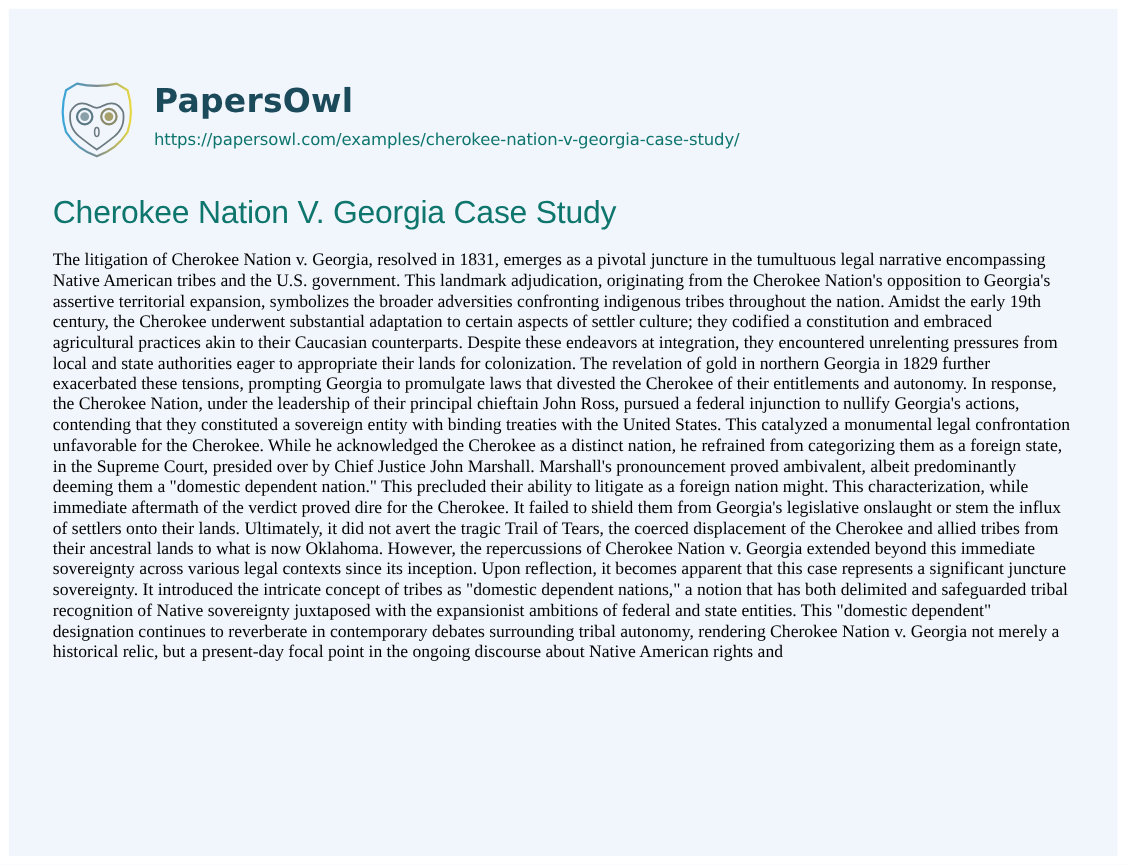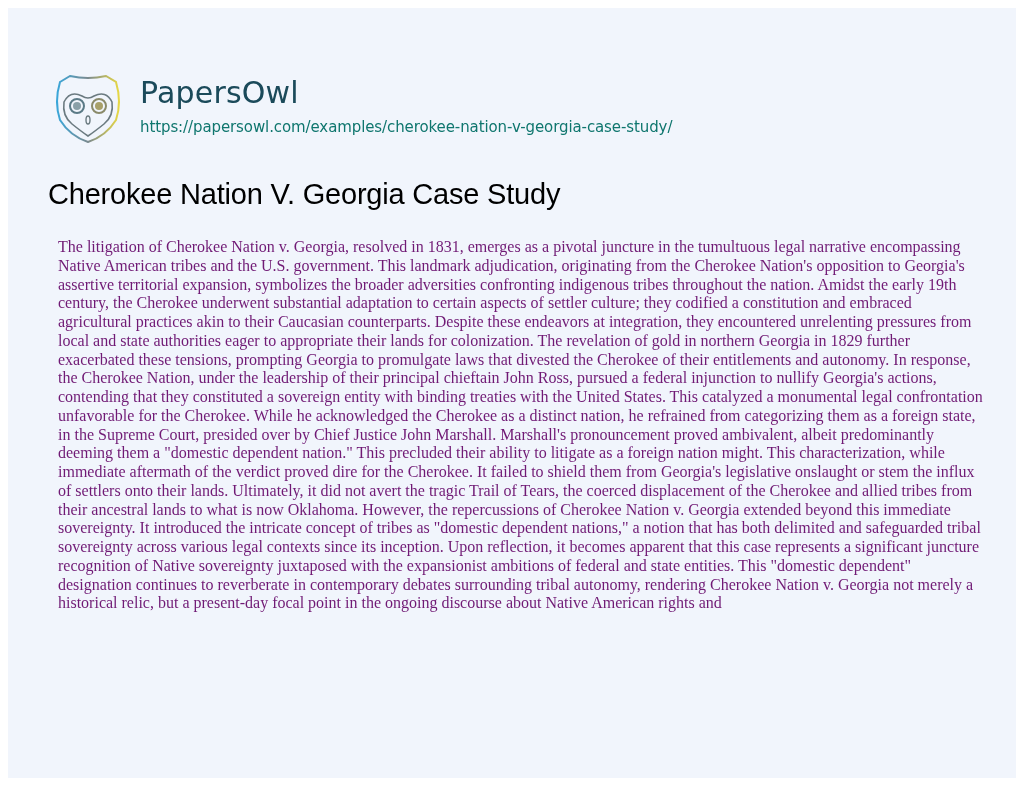--- a/index.html
+++ b/index.html
@@ -34,21 +34,21 @@
       height: 80px;
       display: block;
     }
     .brand {
       margin-left: 12px;
       display: flex;
       flex-direction: column;
     }
     .brand-name {
       font-family: "DejaVu Sans", sans-serif;
-      font-weight: normal;
+      font-weight: bold;
       font-size: 30px;
       color: #1b4a5a;
       letter-spacing: 0.2px;
       line-height: 36px;
       margin-top: -4px;
     }
     .brand-url {
       font-family: "DejaVu Sans", sans-serif;
       font-size: 15px;
       color: #0f766e;
@@ -58,33 +58,33 @@
       letter-spacing: -0.1px;
     }
     .title {
       position: absolute;
       left: 40px;
       top: 168px;
       margin: 0;
       font-family: "Liberation Sans", sans-serif;
       font-weight: normal;
       font-size: 29px;
-      color: #000000;
+      color: #0f766e;
       line-height: 36px;
       letter-spacing: -0.2px;
     }
     .body-text {
       position: absolute;
       left: 40px;
       top: 220px;
       width: 944px;
-      margin: 10px;
+      margin: 0;
       font-family: "Liberation Serif", serif;
       font-size: 16px;
-      color: #701a75;
+      color: #000000;
       line-height: 18.75px;
     }
     .body-text .line {
       display: block;
       white-space: nowrap;
     }
   </style>
 </head>
 <body>
 
@@ -124,20 +124,20 @@
     <span class="line">local and state authorities eager to appropriate their lands for colonization. The revelation of gold in northern Georgia in 1829 further</span>
     <span class="line">exacerbated these tensions, prompting Georgia to promulgate laws that divested the Cherokee of their entitlements and autonomy. In response,</span>
     <span class="line">the Cherokee Nation, under the leadership of their principal chieftain John Ross, pursued a federal injunction to nullify Georgia's actions,</span>
     <span class="line">contending that they constituted a sovereign entity with binding treaties with the United States. This catalyzed a monumental legal confrontation</span>
     <span class="line">unfavorable for the Cherokee. While he acknowledged the Cherokee as a distinct nation, he refrained from categorizing them as a foreign state,</span>
     <span class="line">in the Supreme Court, presided over by Chief Justice John Marshall. Marshall's pronouncement proved ambivalent, albeit predominantly</span>
     <span class="line">deeming them a "domestic dependent nation." This precluded their ability to litigate as a foreign nation might. This characterization, while</span>
     <span class="line">immediate aftermath of the verdict proved dire for the Cherokee. It failed to shield them from Georgia's legislative onslaught or stem the influx</span>
     <span class="line">of settlers onto their lands. Ultimately, it did not avert the tragic Trail of Tears, the coerced displacement of the Cherokee and allied tribes from</span>
     <span class="line">their ancestral lands to what is now Oklahoma. However, the repercussions of Cherokee Nation v. Georgia extended beyond this immediate</span>
+    <span class="line">sovereignty across various legal contexts since its inception. Upon reflection, it becomes apparent that this case represents a significant juncture</span>
     <span class="line">sovereignty. It introduced the intricate concept of tribes as "domestic dependent nations," a notion that has both delimited and safeguarded tribal</span>
-    <span class="line">sovereignty across various legal contexts since its inception. Upon reflection, it becomes apparent that this case represents a significant juncture</span>
     <span class="line">recognition of Native sovereignty juxtaposed with the expansionist ambitions of federal and state entities. This "domestic dependent"</span>
     <span class="line">designation continues to reverberate in contemporary debates surrounding tribal autonomy, rendering Cherokee Nation v. Georgia not merely a</span>
     <span class="line">historical relic, but a present-day focal point in the ongoing discourse about Native American rights and</span>
   </p>
 
 </div>
 
 </body></html>

